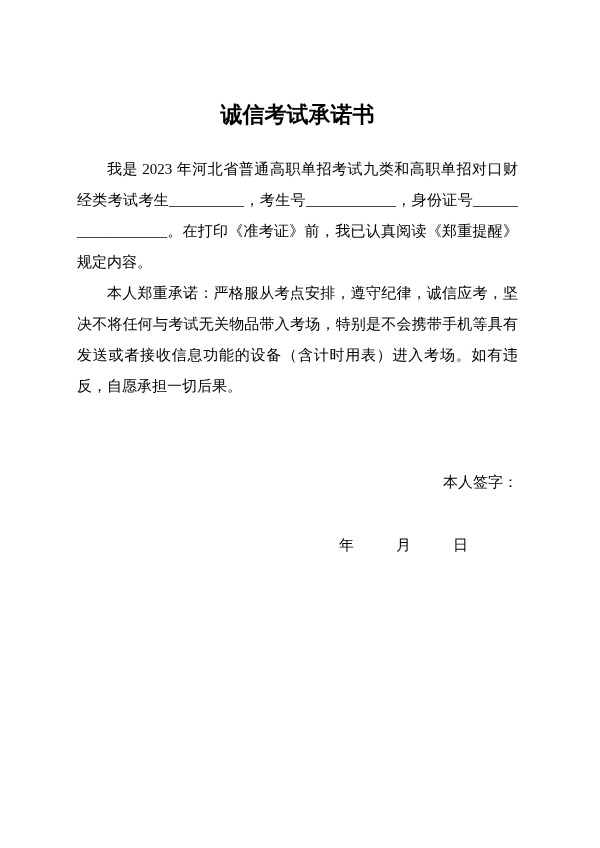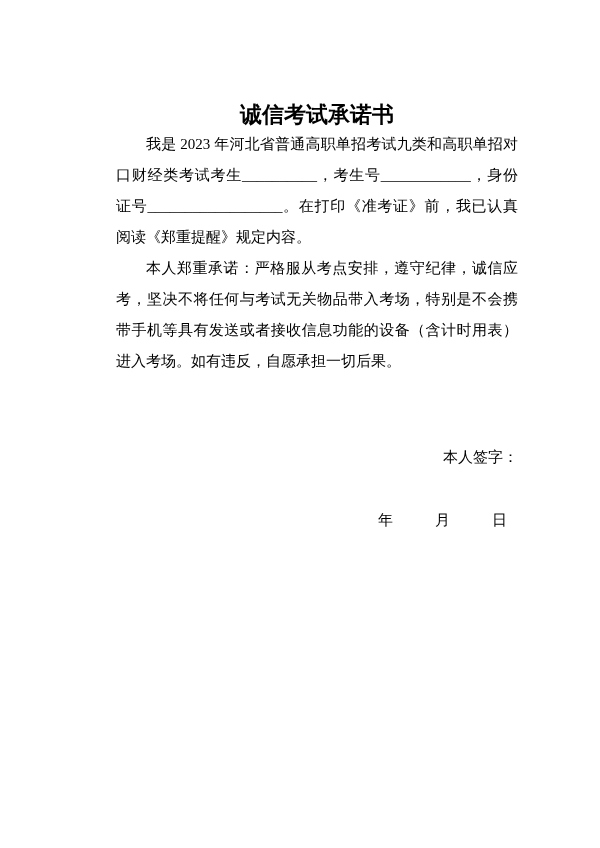--- a/index.html
+++ b/index.html
@@ -7,21 +7,21 @@
     padding: 0;
     background: #ffffff;
   }
   .page {
     position: relative;
     width: 600px;
     height: 848px;
     margin: 0 auto;
     background: #ffffff;
     box-sizing: border-box;
-    padding: 100px 82px 0 116px;
+    padding: 100px 82px 0 77px;
     color: #000000;
     font-family: "Liberation Serif", "DejaVu Serif", serif;
     overflow: hidden;
   }
   .doc-title {
     margin: 0;
     text-align: center;
     font-family: "DejaVu Sans", "Liberation Sans", sans-serif;
     font-weight: bold;
     font-size: 22px;
@@ -39,20 +39,21 @@
   }
   .body-para {
     margin: 0;
     font-size: 15px;
     line-height: 31px;
     text-align: justify;
     text-indent: 2em;
     word-break: break-all;
   }
   .body-para.first {
+    margin-top: 25px;
   }
   .signature-line {
     margin: 70px 0 0 260px;
     font-size: 15px;
     line-height: 21px;
     text-align: right;
   }
   .date-line {
     margin: 42px 0 0 262px;
     font-size: 15px;

